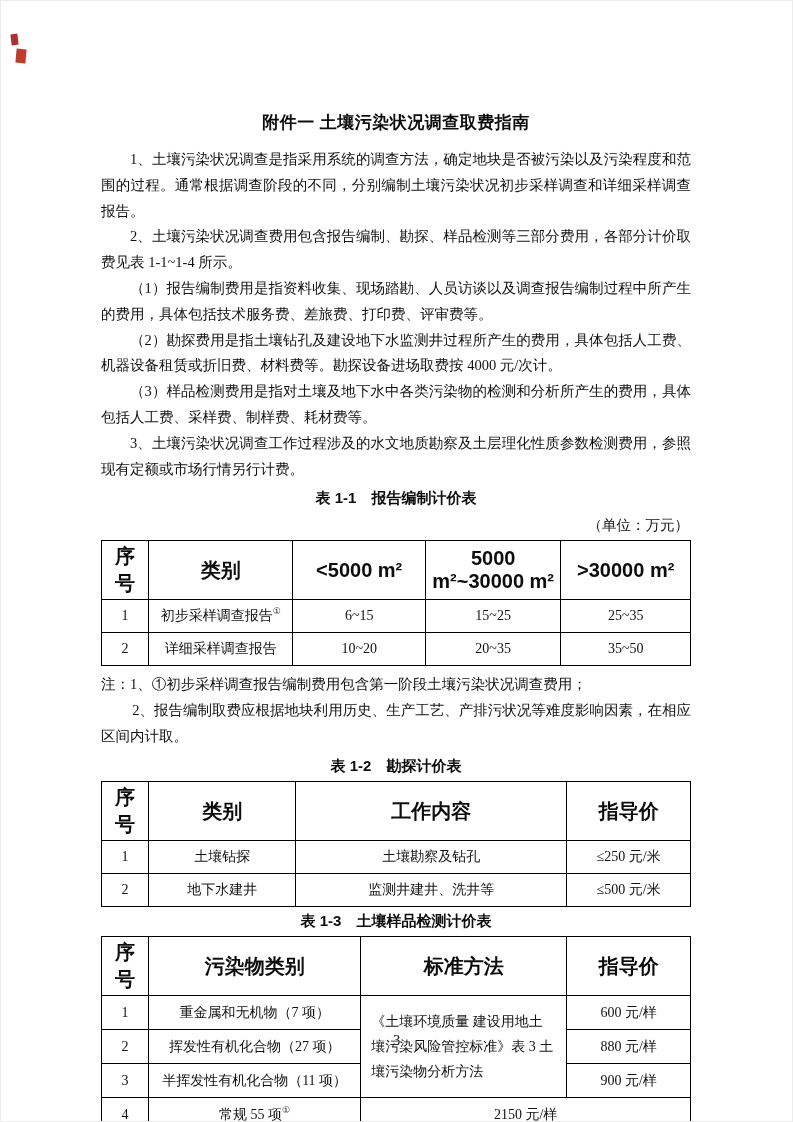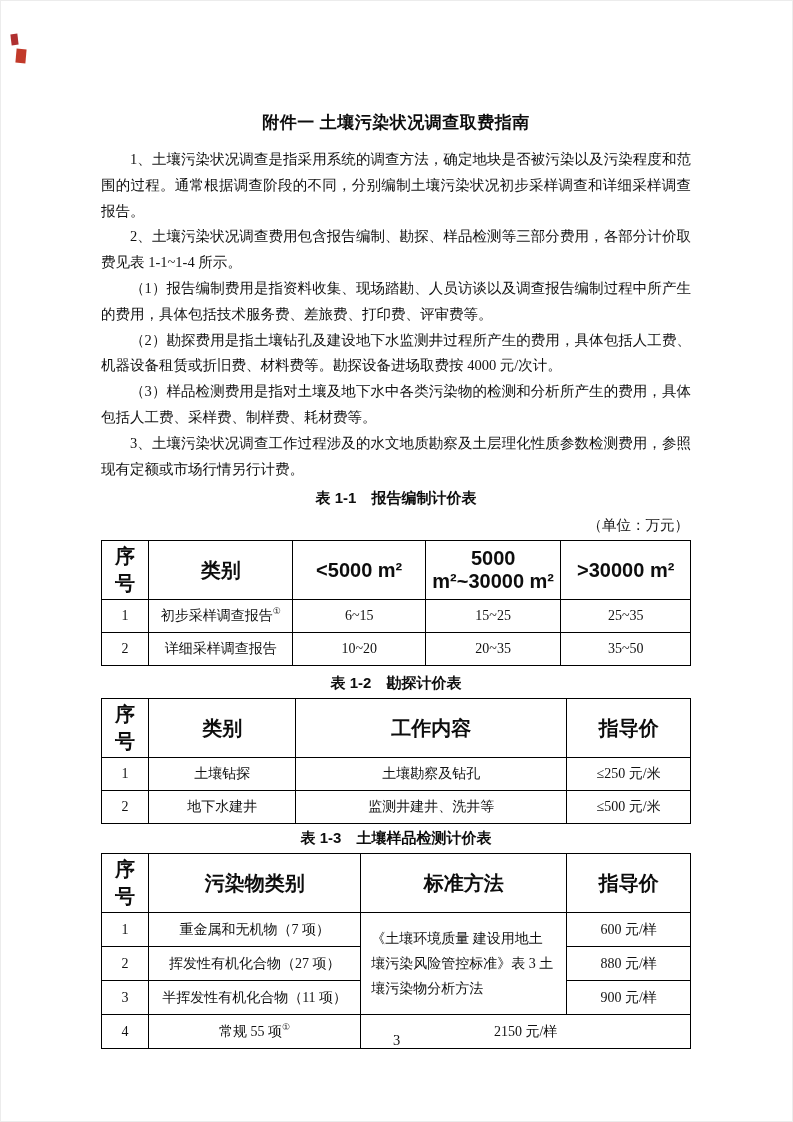--- a/index.html
+++ b/index.html
@@ -146,20 +146,24 @@
       <tr>
         <td>2</td>
         <td>详细采样调查报告</td>
         <td>10~20</td>
         <td>20~35</td>
         <td>35~50</td>
       </tr>
     </tbody>
       </table>
 
+    <div class="notes">
+      <div>注：1、①初步采样调查报告编制费用包含第一阶段土壤污染状况调查费用；</div>
+      <div class="hang">2、报告编制取费应根据地块利用历史、生产工艺、产排污状况等难度影响因素，在相应区间内计取。</div>
+    </div>
 
     <div class="table-caption">表 1-2　勘探计价表</div>
 
     <table class="price-table t2">
       <colgroup>
           <col style="width:8%">
           <col style="width:25%">
           <col style="width:46%">
           <col style="width:21%">
         </colgroup>

